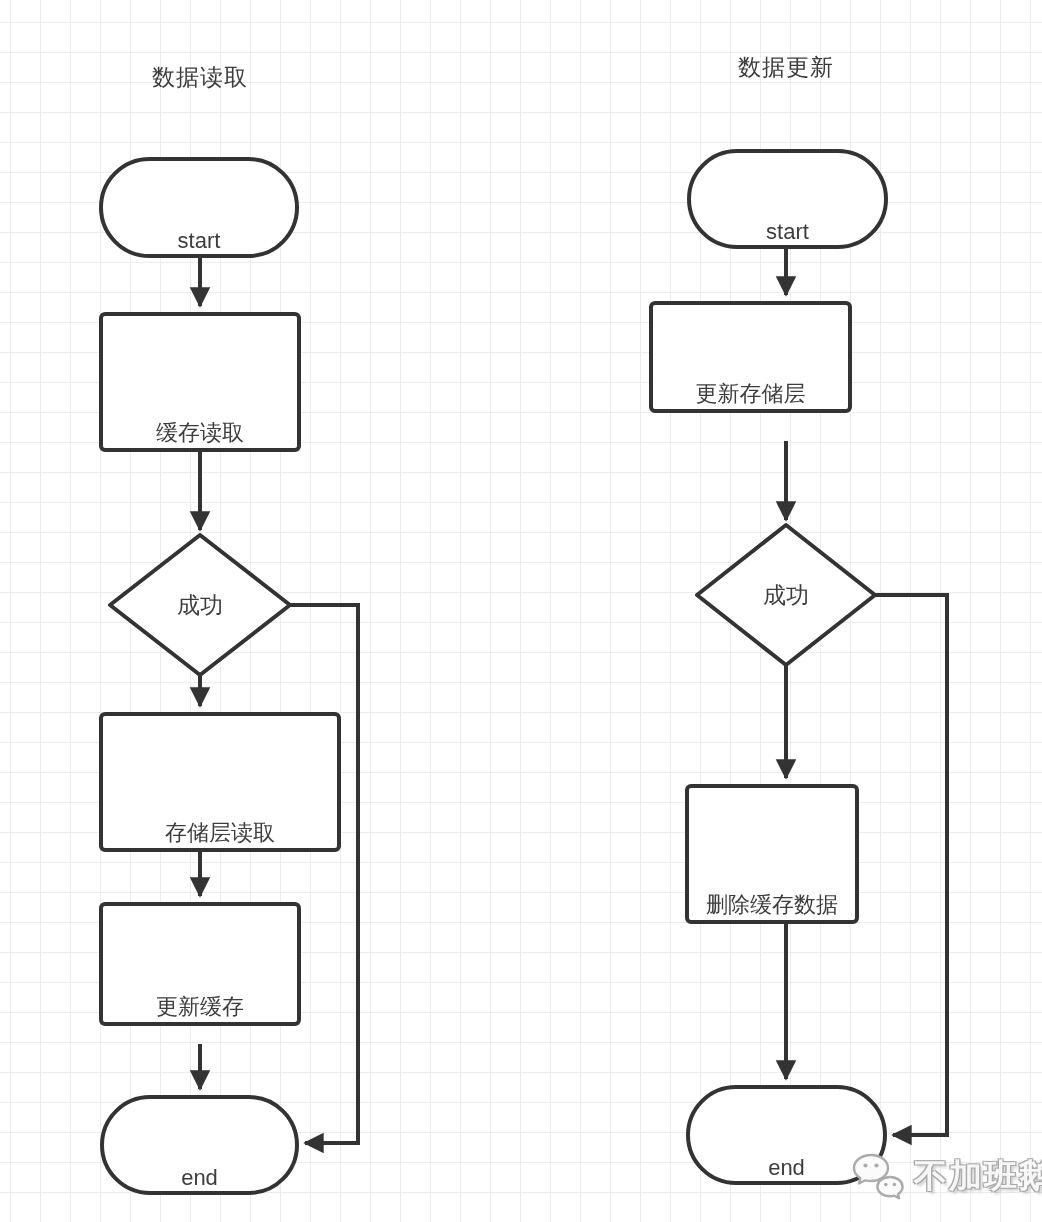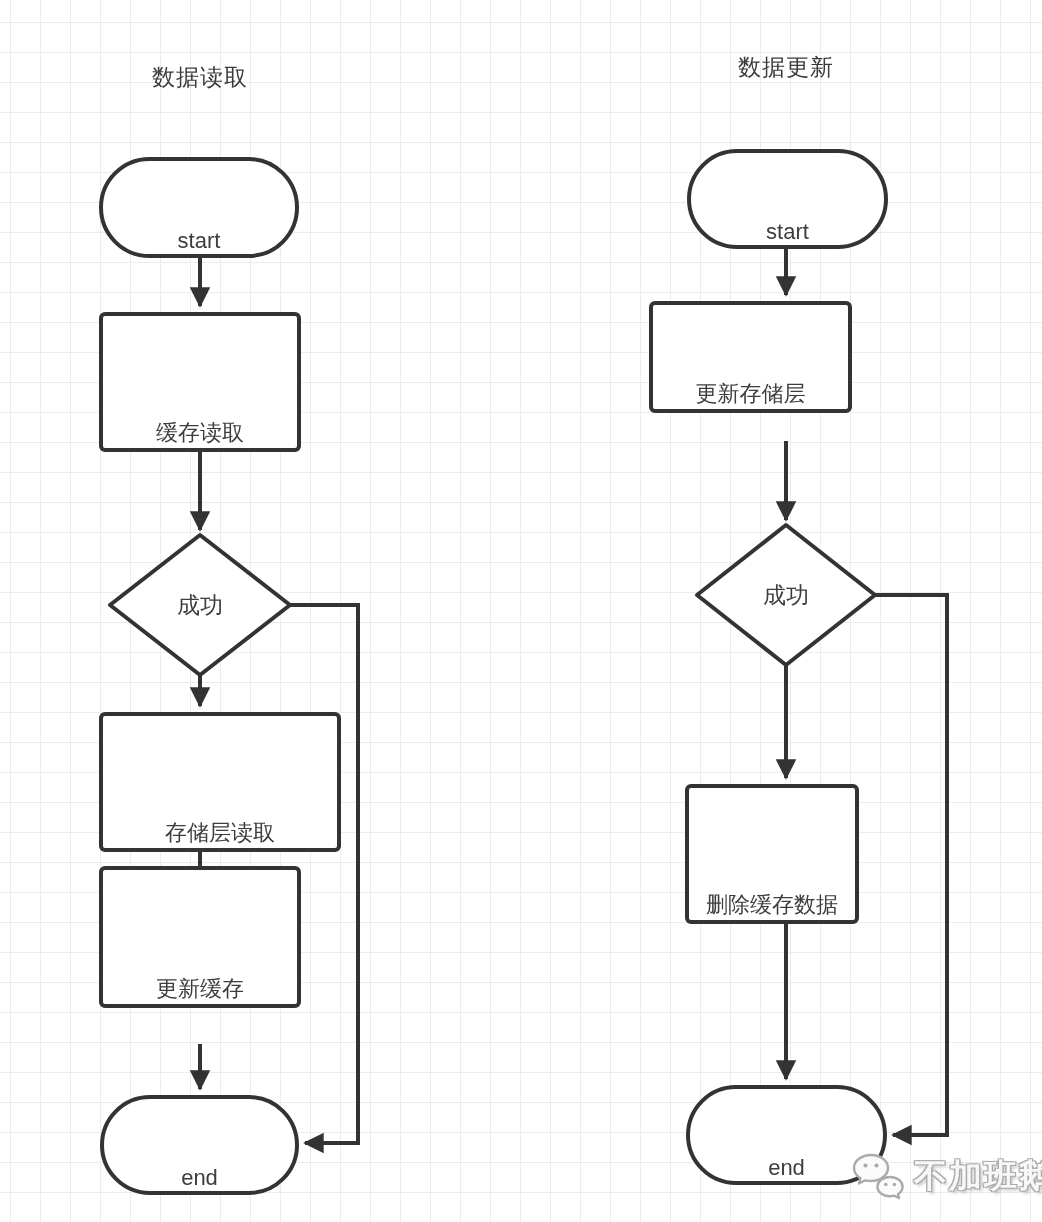--- a/index.html
+++ b/index.html
@@ -119,21 +119,21 @@
   </div>
   <div class="node process" style="left:99px; top:312px; width:202px; height:140px;">
     <span>缓存读取</span>
   </div>
   <div class="decision-label" style="left:140px; top:585px; width:120px; height:40px;">
     <span>成功</span>
   </div>
   <div class="node process" style="left:99px; top:712px; width:242px; height:140px;">
     <span>存储层读取</span>
   </div>
-  <div class="node process" style="left:99px; top:866px; width:202px; height:142px;">
+  <div class="node process" style="left:99px; top:902px; width:202px; height:124px;">
     <span>更新缓存</span>
   </div>
   <div class="node terminator" style="left:100px; top:1095px; width:199px; height:100px;">
     <span>end</span>
   </div>
 
   <div class="node terminator" style="left:687px; top:149px; width:201px; height:100px;">
     <span>start</span>
   </div>
   <div class="node process" style="left:649px; top:301px; width:203px; height:112px;">

